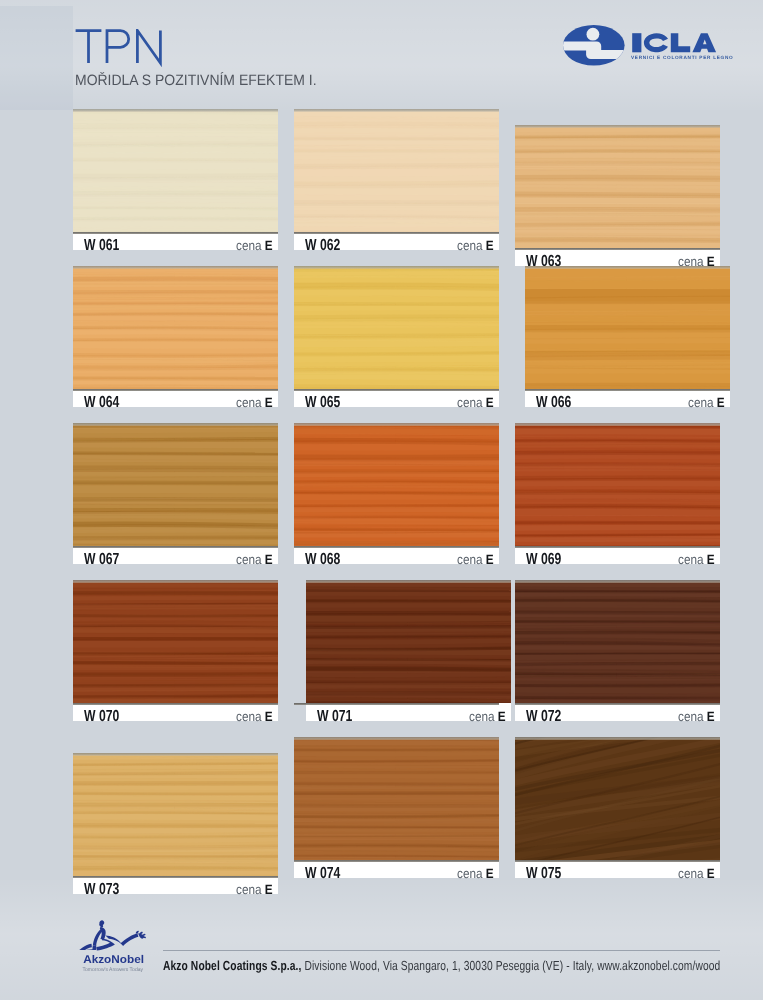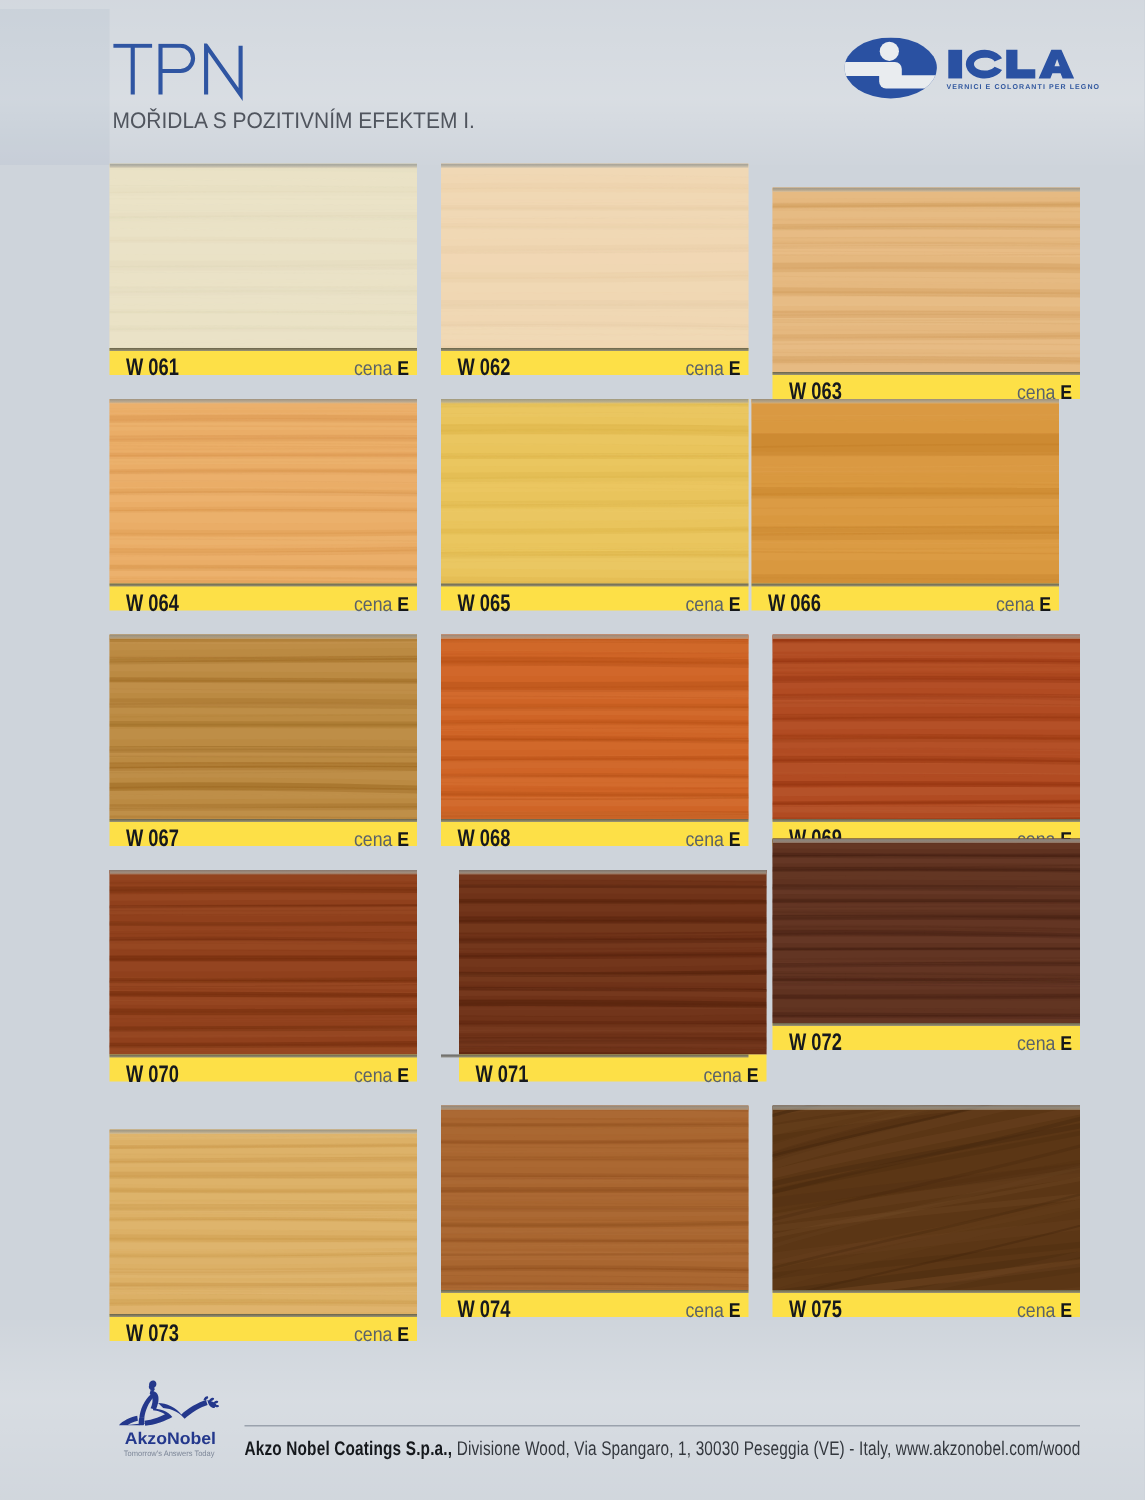--- a/index.html
+++ b/index.html
@@ -33,21 +33,21 @@
 
   
   #grid{position:absolute;left:73px;top:109px;}
   .cell{position:absolute;width:205px;}
   .chip{position:relative;width:205px;height:123px;overflow:hidden;}
   .chip:before{content:"";position:absolute;left:0;top:0;width:205px;height:3px;z-index:3;
         background:linear-gradient(#8b8f8d 0,#a8a79e 55%,rgba(210,200,180,.55) 100%);opacity:.75;}
   .cell:after{content:"";position:absolute;left:0;top:122.5px;width:205px;height:2.2px;
         background:linear-gradient(#4f4d49,#8b887f);opacity:.85;}
   .grain{position:absolute;inset:0;}
-  .lab{position:relative;height:18px;background:#fde047;}
+  .lab{position:relative;height:18px;background:#ffffff;}
   .code{position:absolute;left:10.6px;top:5.0px;font-size:16.0px;font-weight:700;
         color:#16191e;letter-spacing:0.0px;transform:scaleX(0.762);transform-origin:left top;}
   .price{position:absolute;right:5.6px;top:6.0px;font-size:13.4px;color:#5a626b;
          transform:scaleX(0.88);transform-origin:right top;white-space:nowrap;}
   .price b{color:#14171a;font-weight:700;font-size:13.4px;}
 
   
   #akzo{position:absolute;left:79px;top:912px;width:74px;height:66px;}
   #rule{position:absolute;left:163px;top:950px;width:557px;height:1px;background:#9aa2ad;}
   #foot{position:absolute;left:163px;top:957.5px;font-size:13.2px;color:#33373d;
@@ -433,21 +433,21 @@
             <path d="M-3 102.4 Q 100 102.2 208 103.3" fill="none" stroke="#f4d87e" stroke-width="0.38" opacity="0.048"></path>
             <path d="M-3 4.5 Q 100 5.0 208 3.4" fill="none" stroke="#d6ac3d" stroke-width="0.45" opacity="0.044"></path>
             <path d="M-3 4.4 Q 100 4.9 208 5.4" fill="none" stroke="#f4d87e" stroke-width="0.89" opacity="0.119"></path>
           </svg>
         </div>
         <div class="lab">
           <div class="code">W 065</div>
           <div class="price"><span>cena</span> <b>E</b></div>
         </div>
       </div>
-      <div class="cell" style="left: 428px; top: 157px;">
+      <div class="cell" style="left: 452px; top: 157px;">
         <div class="chip" style="background: rgb(217, 152, 63);">
           <svg class="grain" width="205" height="123" viewBox="0 0 205 123" preserveAspectRatio="none">
             <rect width="205" height="123" fill="#d9983f"></rect>
             <path d="M-3 -17.2 Q 100 -18.1 208 -19.0" fill="none" stroke="#e7ad61" stroke-width="11.99" opacity="0.178" stroke-linecap="round"></path>
             <path d="M-3 -0.5 Q 100 -1.3 208 -2.2" fill="none" stroke="#bb761f" stroke-width="5.35" opacity="0.343"></path>
             <path d="M-3 0.2 Q 100 -1.3 208 -2.2" fill="none" stroke="#bb761f" stroke-width="0.91" opacity="0.198"></path>
             <path d="M-3 4.8 Q 100 4.7 208 4.8" fill="none" stroke="#e7ad61" stroke-width="18.22" opacity="0.106" stroke-linecap="round"></path>
             <path d="M-3 30.3 Q 100 30.2 208 30.3" fill="none" stroke="#bb761f" stroke-width="14.83" opacity="0.383"></path>
             <path d="M-3 32.1 Q 100 30.2 208 30.3" fill="none" stroke="#bb761f" stroke-width="1.11" opacity="0.286"></path>
             <path d="M-3 42.3 Q 100 42.1 208 42.6" fill="none" stroke="#e7ad61" stroke-width="14.54" opacity="0.104" stroke-linecap="round"></path>
@@ -850,21 +850,21 @@
             <path d="M-3 121.8 Q 100 122.5 208 122.6" fill="none" stroke="#521f0a" stroke-width="0.84" opacity="0.116"></path>
             <path d="M-3 118.4 Q 100 118.5 208 118.7" fill="none" stroke="#85482b" stroke-width="0.93" opacity="0.161"></path>
             <path d="M-3 118.7 Q 100 118.2 208 119.5" fill="none" stroke="#521f0a" stroke-width="0.66" opacity="0.082"></path>
           </svg>
         </div>
         <div class="lab">
           <div class="code">W 071</div>
           <div class="price"><span>cena</span> <b>E</b></div>
         </div>
       </div>
-      <div class="cell" style="left: 442px; top: 450px;">
+      <div class="cell" style="left: 442px; top: 471px;">
         <div class="chip" style="background: rgb(95, 50, 32);">
           <svg class="grain" width="205" height="123" viewBox="0 0 205 123" preserveAspectRatio="none">
             <rect width="205" height="123" fill="#5f3220"></rect>
             <path d="M-3 -6.5 Q 100 -6.2 208 -7.2" fill="none" stroke="#764632" stroke-width="5.44" opacity="0.267" stroke-linecap="round"></path>
             <path d="M-3 1.1 Q 100 1.5 208 0.4" fill="none" stroke="#421e11" stroke-width="4.57" opacity="0.322"></path>
             <path d="M-3 1.6 Q 100 1.5 208 0.4" fill="none" stroke="#421e11" stroke-width="1.22" opacity="0.442"></path>
             <path d="M-3 4.0 Q 100 4.8 208 4.5" fill="none" stroke="#764632" stroke-width="5.14" opacity="0.257" stroke-linecap="round"></path>
             <path d="M-3 11.2 Q 100 12.0 208 11.7" fill="none" stroke="#421e11" stroke-width="3.29" opacity="0.442"></path>
             <path d="M-3 11.6 Q 100 12.0 208 11.7" fill="none" stroke="#421e11" stroke-width="0.73" opacity="0.431"></path>
             <path d="M-3 14.4 Q 100 13.5 208 14.9" fill="none" stroke="#764632" stroke-width="4.62" opacity="0.282" stroke-linecap="round"></path>

